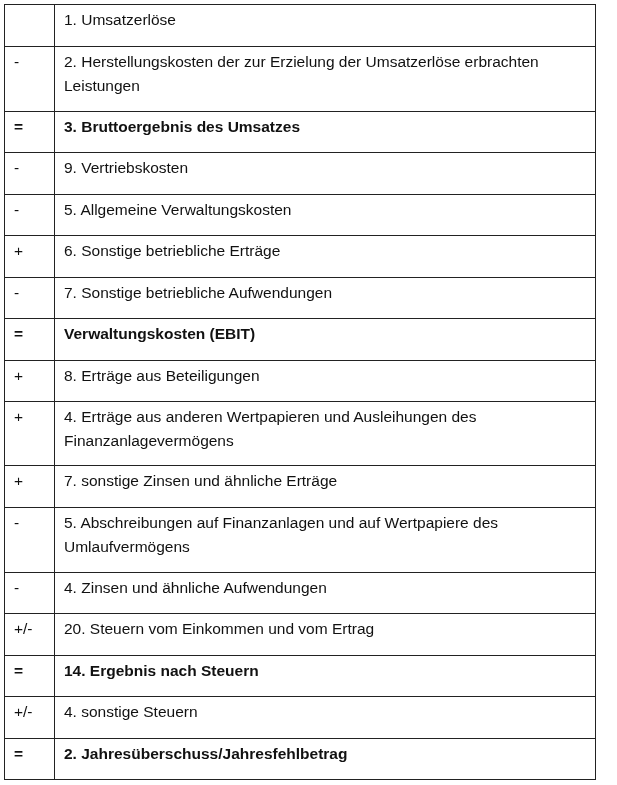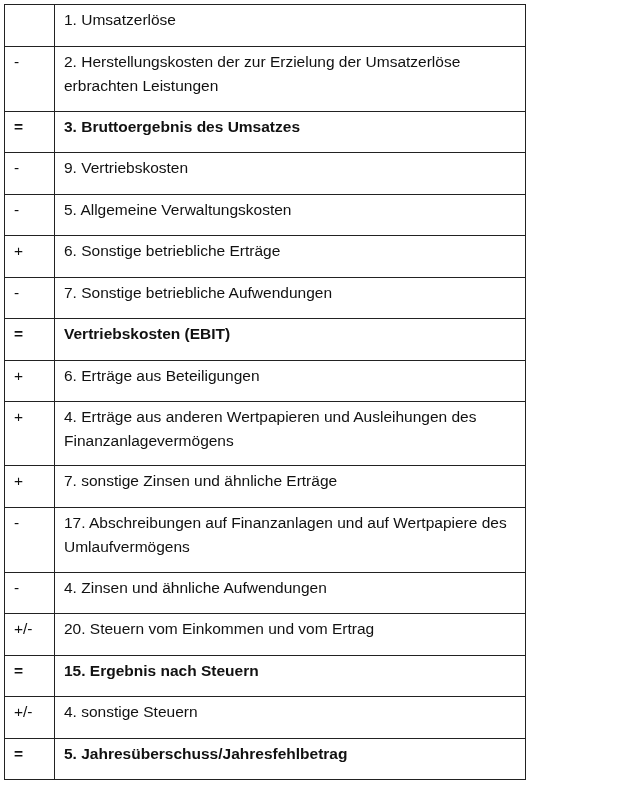--- a/index.html
+++ b/index.html
@@ -1,18 +1,18 @@
 <!DOCTYPE html>
 <html><head>
 <meta charset="utf-8">
 <style>
   html, body { margin: 0; padding: 0; background: #ffffff; }
   body { width: 617px; height: 785px; position: relative; overflow: hidden;
          font-family: "Liberation Sans", "DejaVu Sans", sans-serif; color: #111; }
-  .tbl { position: absolute; left: 4px; top: 4px; width: 522px; border-collapse: collapse; table-layout: fixed; border-radius: 10px; }
+  .tbl { position: absolute; left: 4px; top: 4px; width: 592px; border-collapse: collapse; table-layout: fixed; border-radius: 10px; }
   .tbl td { border: 1.4px solid #222; vertical-align: top; font-size: 15.5px; line-height: 24px; padding: 3px 0 0 0; }
   .tbl td.op { width: 40px; padding-left: 9px; }
   .tbl td.txt { padding-left: 9px; padding-right: 8px; }
   .tbl tr.bold td { font-weight: bold; }
 </style>
 </head>
 <body>
 
 <table class="tbl">
   <tbody id="tbody">
@@ -39,52 +39,52 @@
       <tr style="height: 42px;">
         <td class="op">+</td>
         <td class="txt">6. Sonstige betriebliche Erträge</td>
       </tr>
       <tr style="height: 41px;">
         <td class="op">-</td>
         <td class="txt">7. Sonstige betriebliche Aufwendungen</td>
       </tr>
       <tr class="bold" style="height: 42px;">
         <td class="op">=</td>
-        <td class="txt">Vertriebskosten (EBIT)</td>
+        <td class="txt">Verwaltungskosten (EBIT)</td>
       </tr>
       <tr style="height: 41px;">
         <td class="op">+</td>
-        <td class="txt">6. Erträge aus Beteiligungen</td>
+        <td class="txt">8. Erträge aus Beteiligungen</td>
       </tr>
       <tr style="height: 64px;">
         <td class="op">+</td>
         <td class="txt">4. Erträge aus anderen Wertpapieren und Ausleihungen des Finanzanlagevermögens</td>
       </tr>
       <tr style="height: 42px;">
         <td class="op">+</td>
         <td class="txt">7. sonstige Zinsen und ähnliche Erträge</td>
       </tr>
       <tr style="height: 65px;">
         <td class="op">-</td>
-        <td class="txt">17. Abschreibungen auf Finanzanlagen und auf Wertpapiere des Umlaufvermögens</td>
+        <td class="txt">5. Abschreibungen auf Finanzanlagen und auf Wertpapiere des Umlaufvermögens</td>
       </tr>
       <tr style="height: 41px;">
         <td class="op">-</td>
         <td class="txt">4. Zinsen und ähnliche Aufwendungen</td>
       </tr>
       <tr style="height: 42px;">
         <td class="op">+/-</td>
         <td class="txt">20. Steuern vom Einkommen und vom Ertrag</td>
       </tr>
       <tr class="bold" style="height: 41px;">
         <td class="op">=</td>
-        <td class="txt">15. Ergebnis nach Steuern</td>
+        <td class="txt">14. Ergebnis nach Steuern</td>
       </tr>
       <tr style="height: 42px;">
         <td class="op">+/-</td>
         <td class="txt">4. sonstige Steuern</td>
       </tr>
       <tr class="bold" style="height: 41px;">
         <td class="op">=</td>
-        <td class="txt">5. Jahresüberschuss/Jahresfehlbetrag</td>
+        <td class="txt">2. Jahresüberschuss/Jahresfehlbetrag</td>
       </tr>
     </tbody>
 </table>
 
 </body></html>

